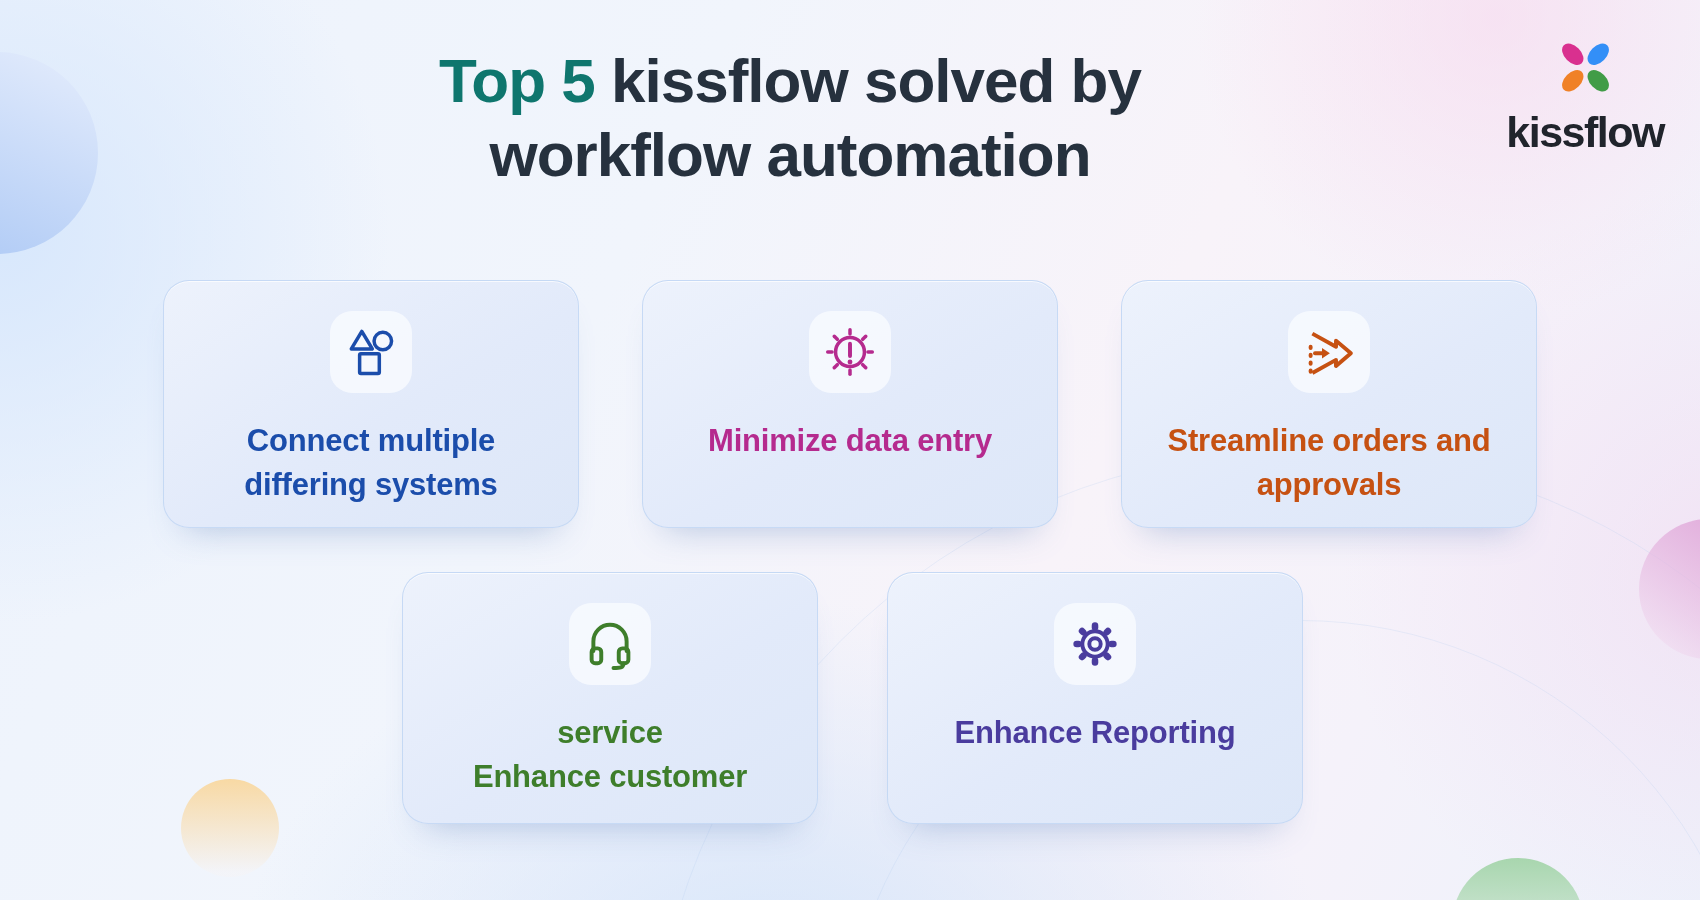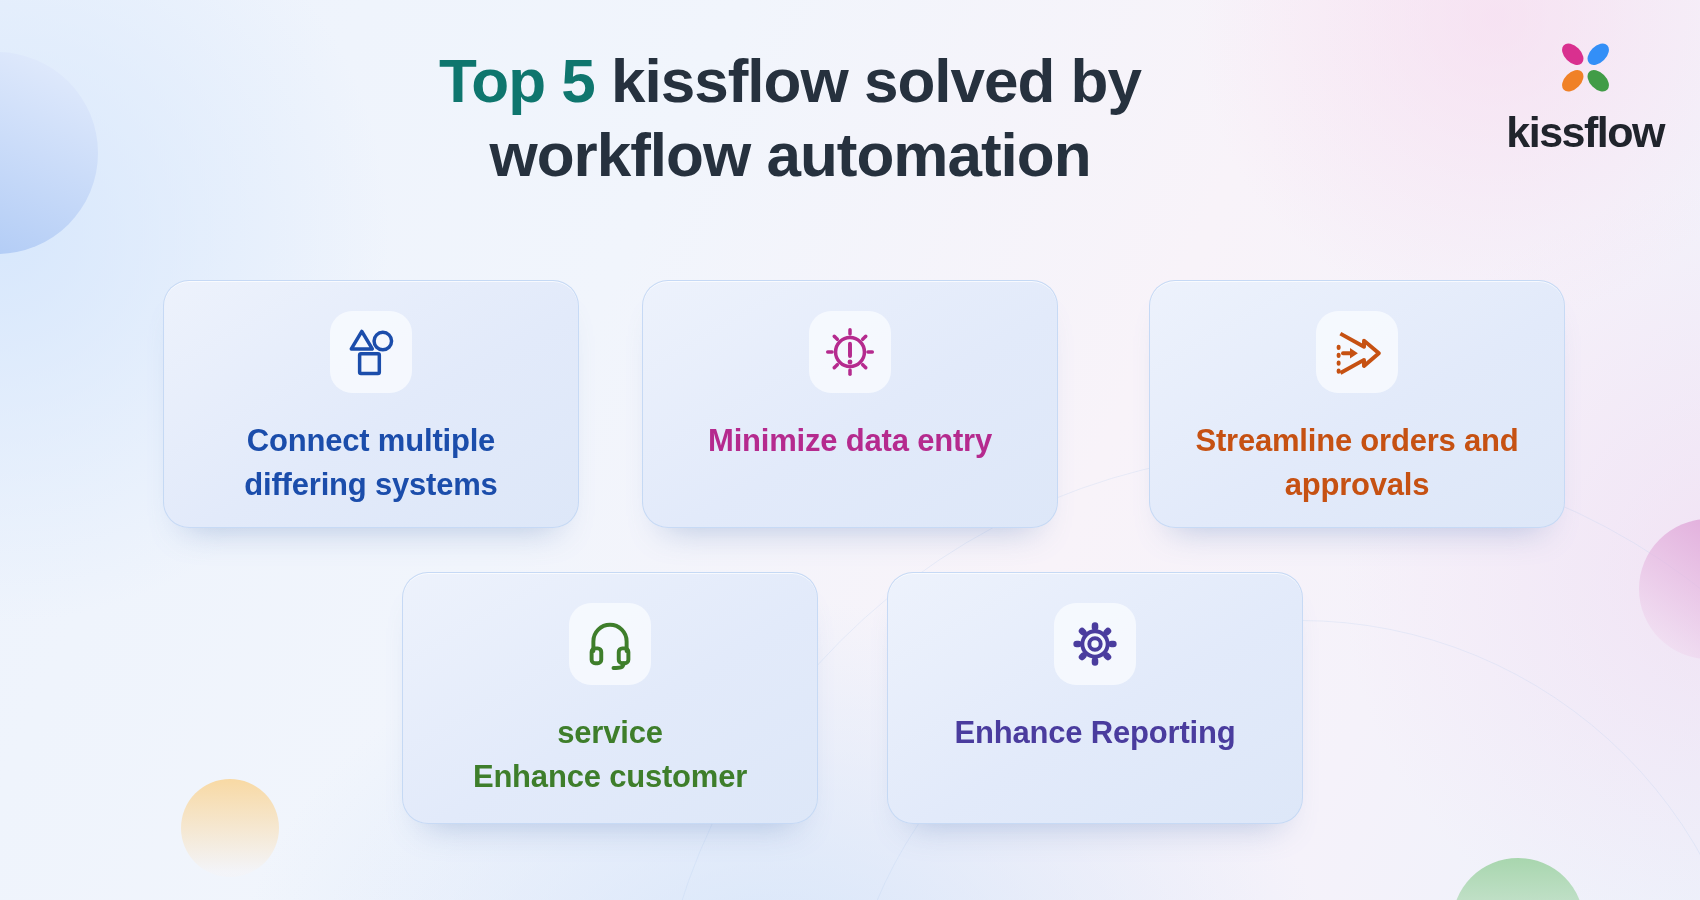--- a/index.html
+++ b/index.html
@@ -45,21 +45,21 @@
     position:absolute; width:416px; height:248px;
     border-radius:26px;
     background:linear-gradient(150deg,#edf2fc 0%,#e2eafa 55%,#dde7f8 100%);
     border:1px solid rgba(193,214,243,.85);
     box-shadow:0 22px 34px -22px rgba(100,132,190,.45), inset 0 1px 0 rgba(255,255,255,.7);
     display:flex; flex-direction:column; align-items:center;
     color:var(--accent);
   }
   .card-0{ left:163px;  top:280px; }
   .card-1{ left:642px;  top:280px; }
-  .card-2{ left:1149px; top:280px; }
+  .card-2{ left:1121px; top:280px;border-radius:27px; }
   .card-3{ left:402px;  top:572px; height:252px; }
   .card-4{ left:887px;  top:572px; height:252px; }
 
   .icon-tile{
     margin-top:30px; width:82px; height:82px; border-radius:22px;
     background:rgba(249,251,255,.8);
     display:flex; align-items:center; justify-content:center;
   }
   .icon-tile svg{ display:block; }
 

